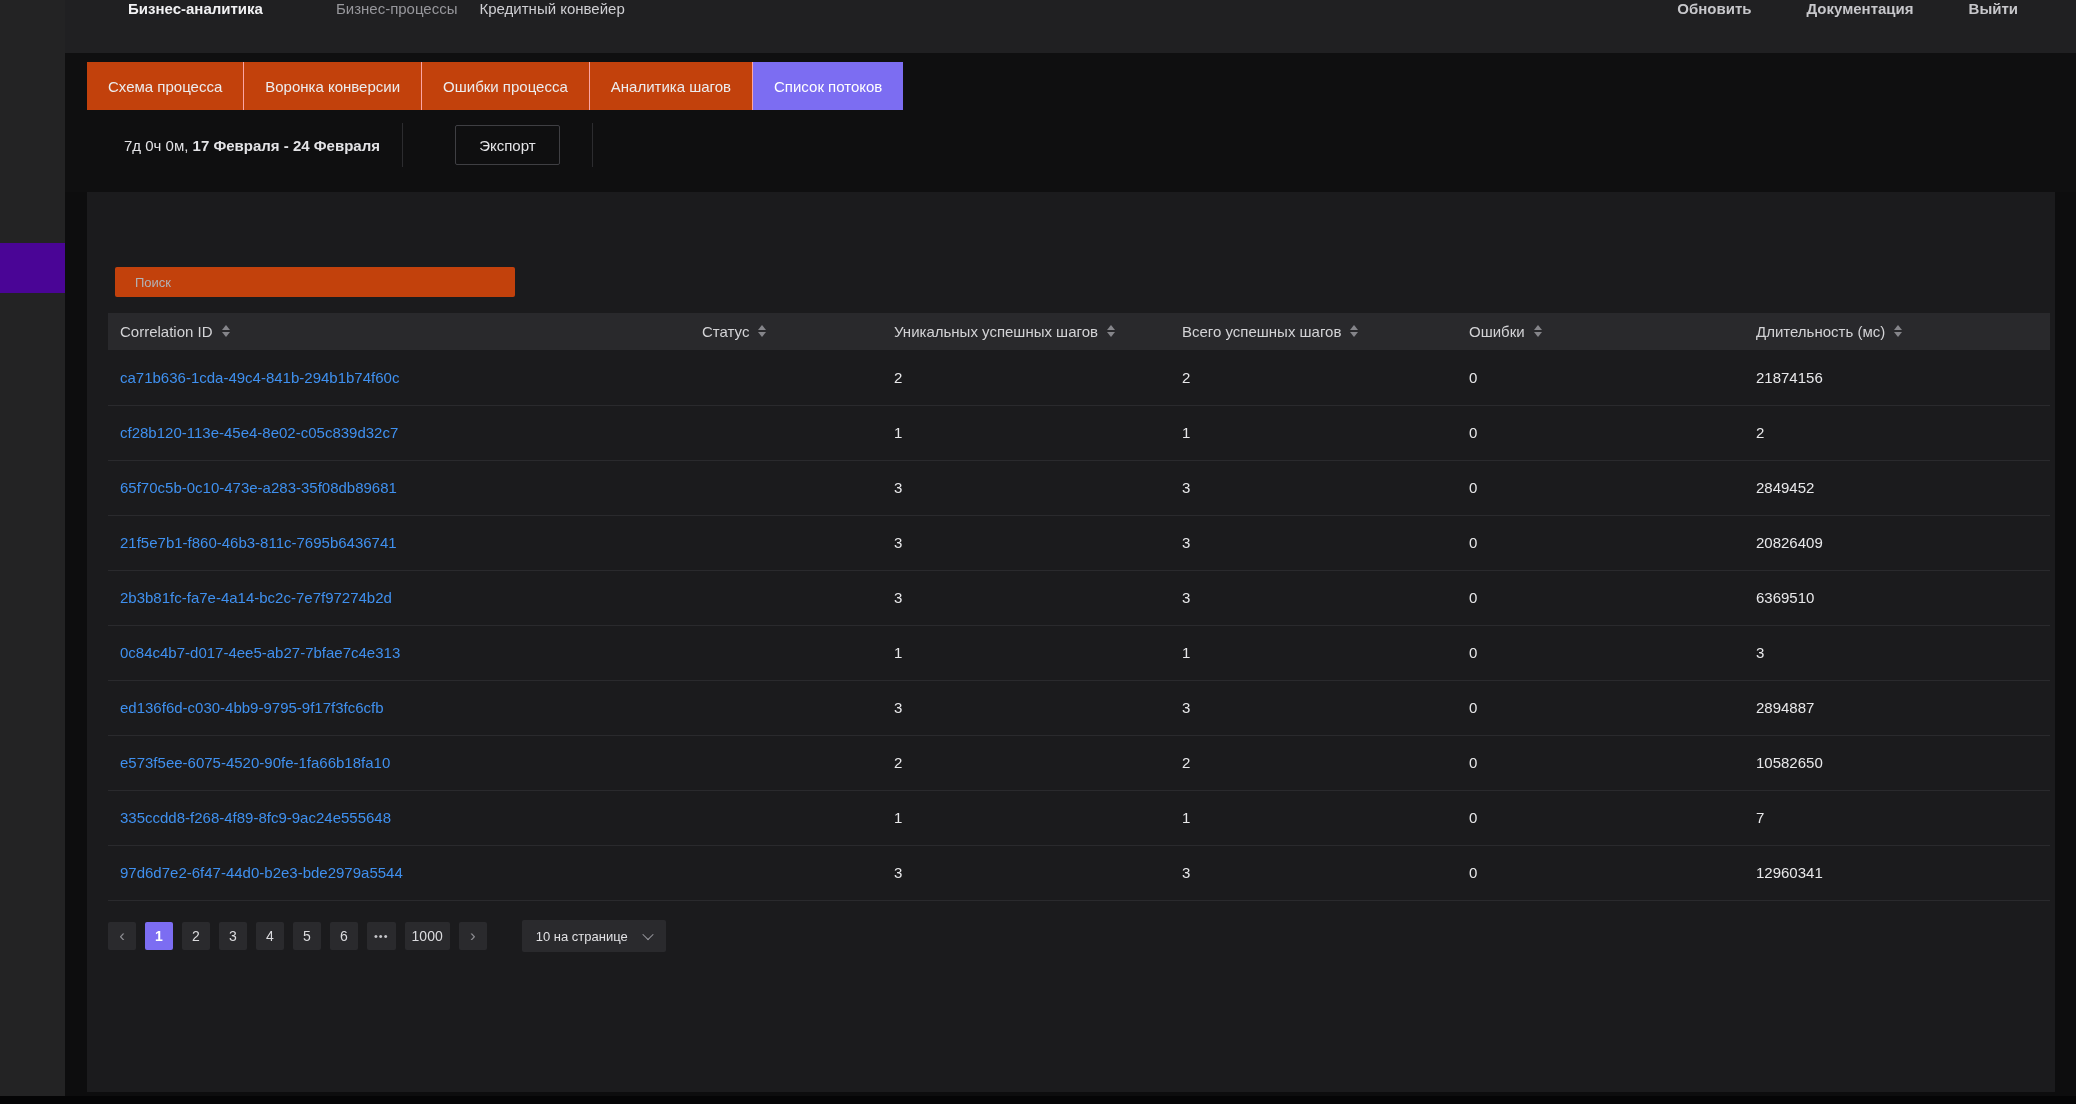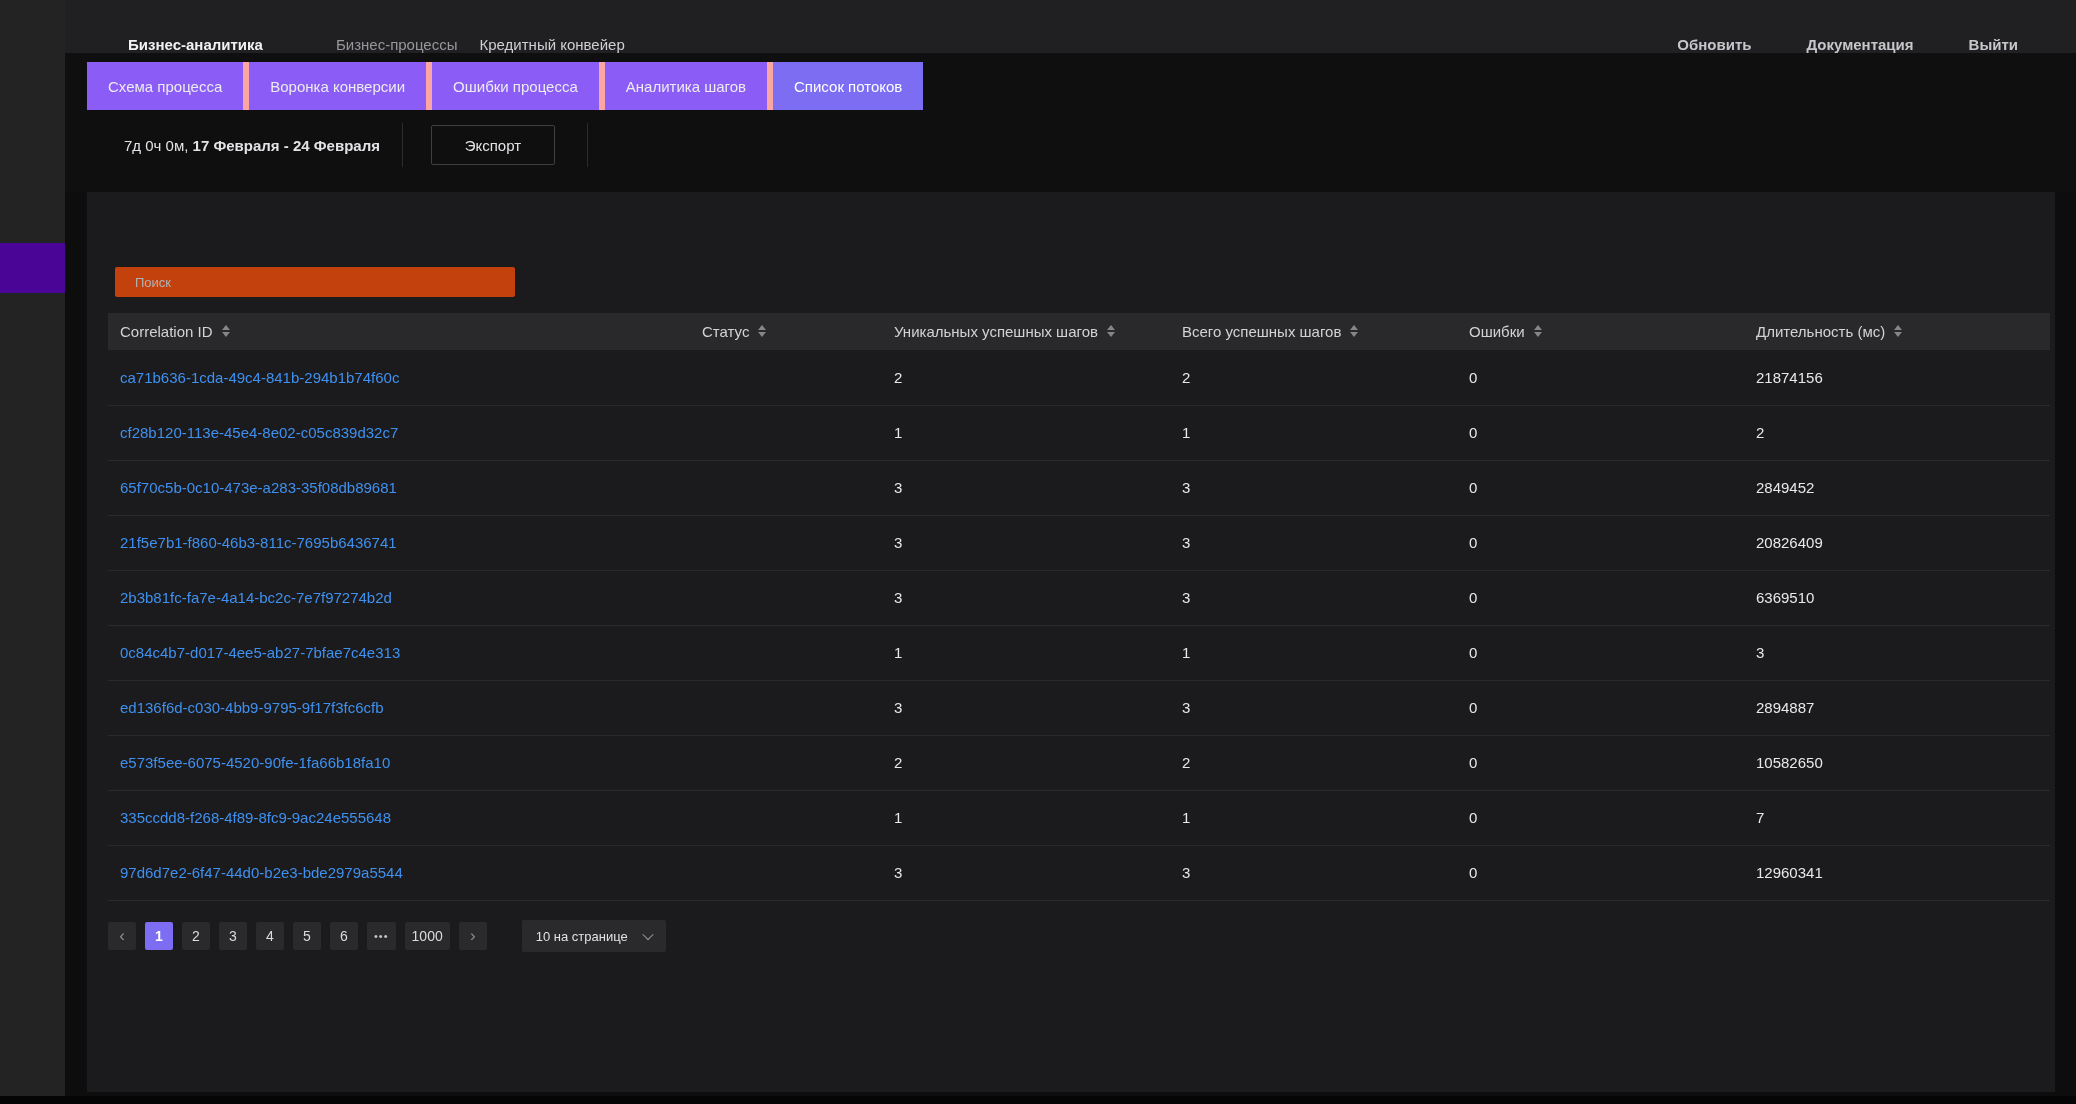--- a/index.html
+++ b/index.html
@@ -5,47 +5,47 @@
   * { box-sizing: border-box; margin: 0; padding: 0; }
   html,body { width:2076px; height:1104px; background:#0d0d0e; overflow:hidden;
     font-family:"Liberation Sans","DejaVu Sans",sans-serif; }
 
   
   .rail { position:absolute; left:0; top:0; width:65px; height:1104px; background:#232324; }
   .rail-accent { position:absolute; left:0; top:243px; width:65px; height:50px; background:#4a0596; cursor:pointer; }
 
   
   .topbar { position:absolute; left:65px; top:0; width:2011px; height:53px; background:#202022;
-    display:flex; align-items:flex-end; font-size:15px; }
+    display:flex; align-items:flex-start; font-size:15px; }
   .topbar .brand { margin-left:63px; color:#f2f2f4; font-weight:700; cursor:pointer; }
   .topbar .nav-item { color:#97979c; cursor:pointer; }
   .topbar .nav-item.n2 { margin-left:73px; }
   .topbar .nav-item.n3 { margin-left:22px; color:#cfcfd3; }
   .topbar .spacer { flex:1; }
   .topbar .action { color:#c7c7cb; font-weight:700; cursor:pointer; margin-left:55px; }
   .topbar .action.last { margin-right:58px; }
 
   
   .band { position:absolute; left:65px; top:53px; width:2011px; height:139px; background:#0f0f10; }
 
   
   .tabs { position:absolute; left:87px; top:62px; display:flex; height:48px; }
-  .tab { background:#8b5cf6; color:#ececee; font-size:15px; display:flex; align-items:center;
-    padding:0 21px; border-right:6px solid #fca5a5; cursor:pointer; white-space:nowrap; }
+  .tab { background:#c2410c; color:#ececee; font-size:15px; display:flex; align-items:center;
+    padding:0 21px; border-right:1px solid #fca5a5; cursor:pointer; white-space:nowrap; }
   .tab:last-child { border-right:none; }
   .tab.active { background:#7c6df2; color:#ffffff; }
 
   
   .toolbar { position:absolute; left:87px; top:122px; height:46px; display:flex; align-items:center; }
   .period { margin-left:37px; font-size:15px; color:#e3e3e6; white-space:nowrap; }
   .period b { font-weight:700; }
   .vsep { width:1px; height:44px; background:#2c2c2f; }
   .vsep.s1 { margin-left:22px; }
   .vsep.s2 { margin-left:32px; }
-  .btn-export { margin-left:28px; width:124px; height:40px; background:transparent; border:1px solid #3f3f43;
+  .btn-export { margin-left:52px; width:105px; height:40px; background:transparent; border:1px solid #3f3f43;
     border-radius:2px; color:#e4e4e7; font-size:15px; cursor:pointer;
     font-family:"Liberation Sans","DejaVu Sans",sans-serif; }
 
   
   .panel { position:absolute; left:87px; top:192px; width:1968px; height:900px; background:#1b1b1d; }
 
   .search { position:absolute; left:28px; top:75px; width:400px; height:30px; background:#c2410c;
     border:none; border-radius:2px; color:#dddde0; font-size:13px; padding:0 20px; outline:none;
     font-family:"Liberation Sans","DejaVu Sans",sans-serif; }
   .search::placeholder { color:#b2b2b6; }

